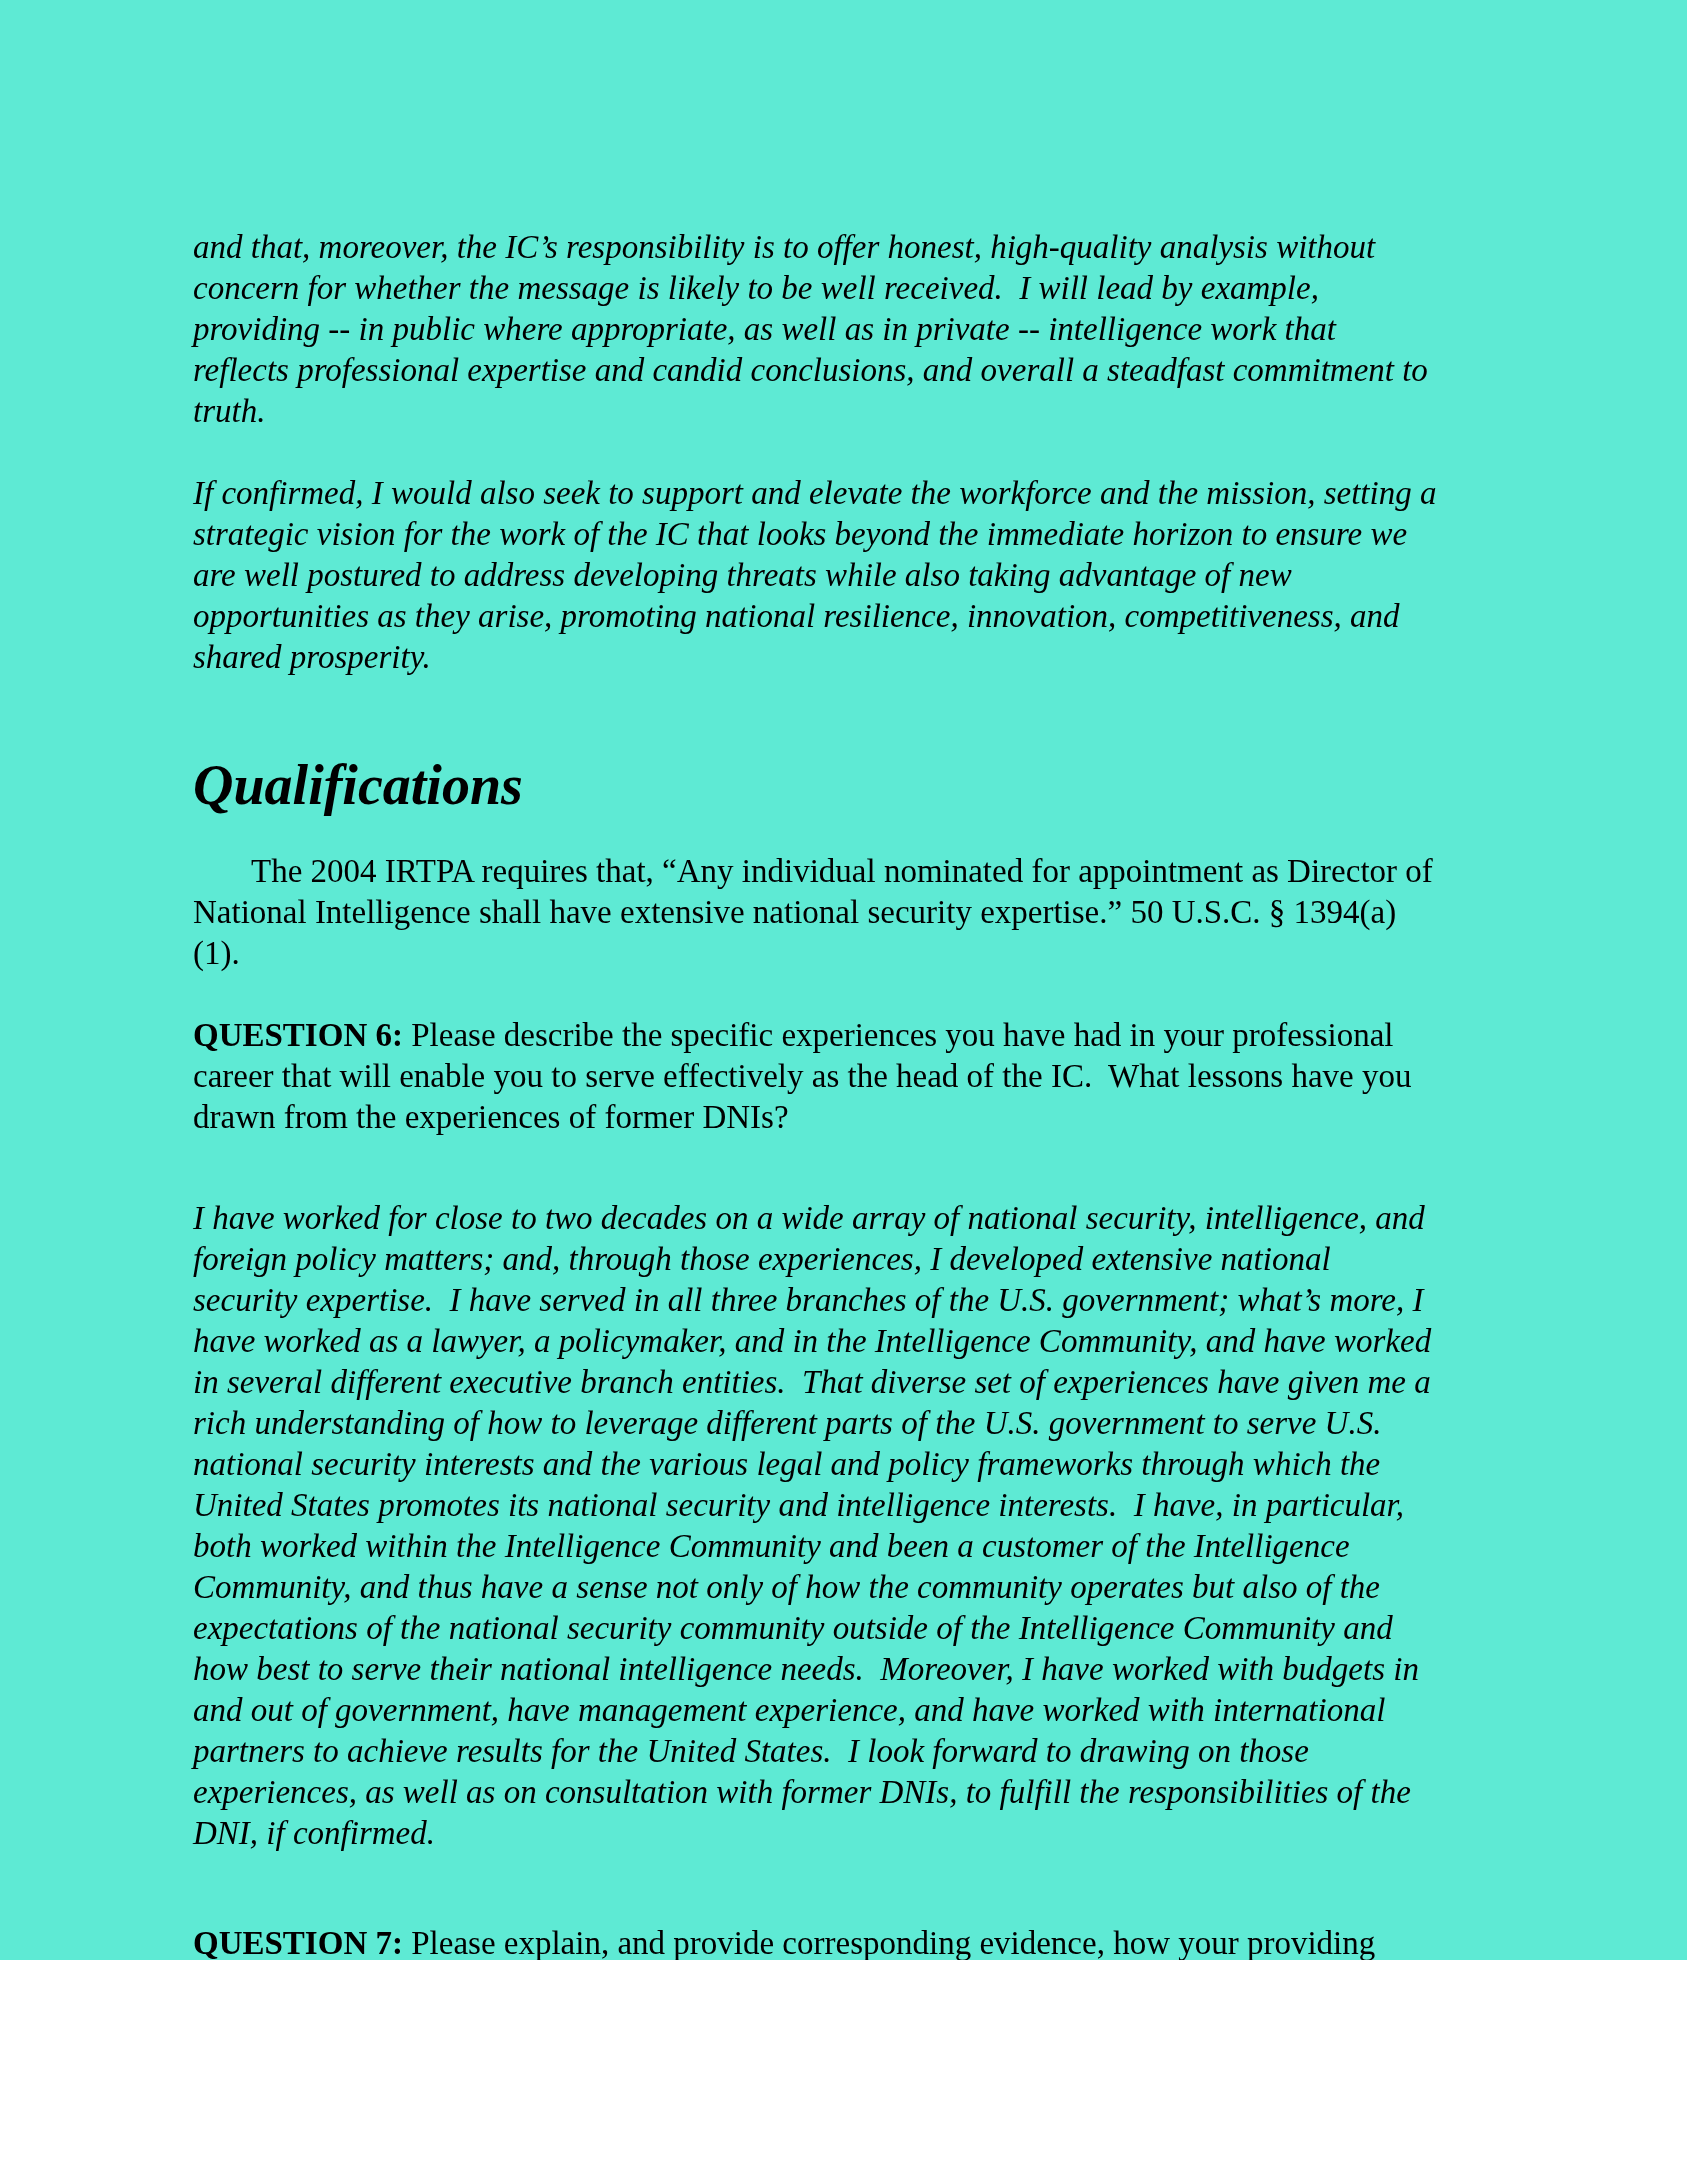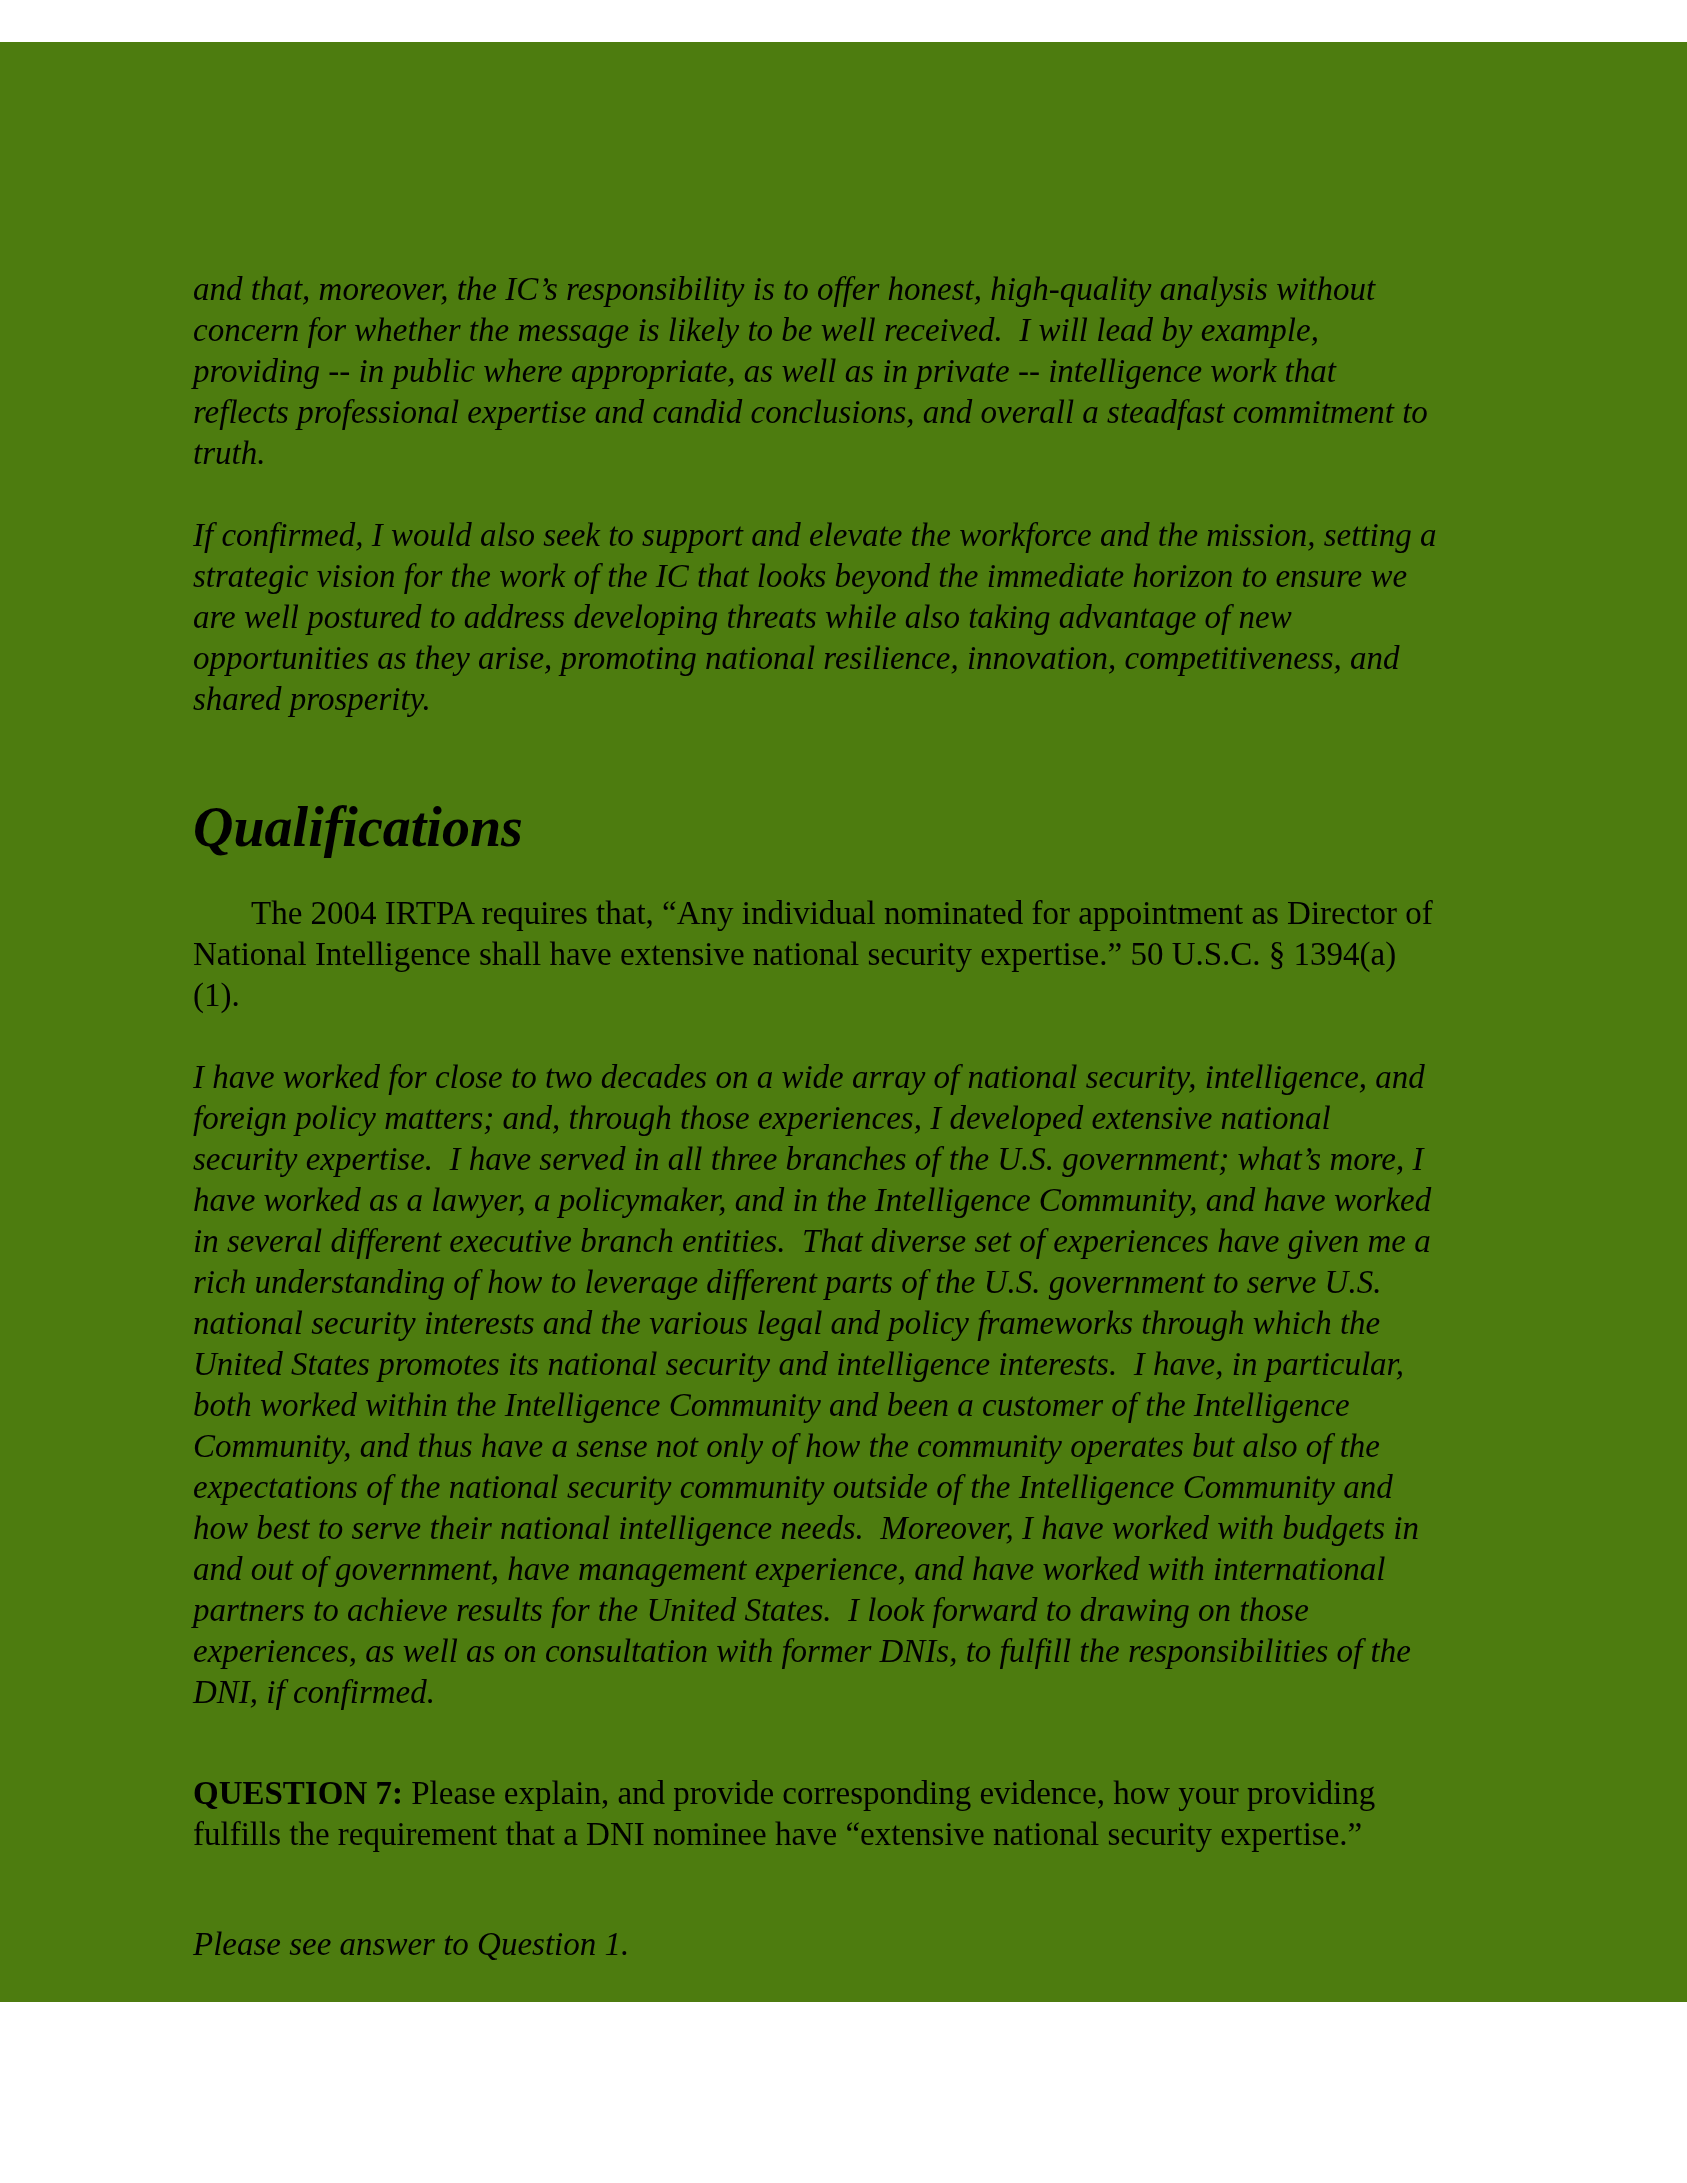--- a/index.html
+++ b/index.html
@@ -4,25 +4,24 @@
 <style>
   html, body {
     margin: 0;
     padding: 0;
     background: #ffffff;
   }
   .page {
     position: relative;
     width: 1687px;
     height: 1960px;
-    background: #4d7c0f;
+    background: #5eead4;
     color: #000000;
     font-family: "Liberation Serif", "DejaVu Serif", serif;
     overflow: hidden;
-    margin-top: 42px;
   }
   .content {
     position: absolute;
     left: 193px;
     top: 227px;
     width: 1247px;
   }
   .block {
     font-size: 33px;
     line-height: 41px;
@@ -58,19 +57,20 @@
 </style>
 </head>
 <body>
 
 <div class="page">
   <div class="content" id="doc-content">
       <div class="block b-italic">and that, moreover, the IC’s responsibility is to offer honest, high-quality analysis without concern for whether the message is likely to be well received.  I will lead by example, providing -- in public where appropriate, as well as in private -- intelligence work that reflects professional expertise and candid conclusions, and overall a steadfast commitment to truth.</div>
       <div class="block b-italic">If confirmed, I would also seek to support and elevate the workforce and the mission, setting a strategic vision for the work of the IC that looks beyond the immediate horizon to ensure we are well postured to address developing threats while also taking advantage of new opportunities as they arise, promoting national resilience, innovation, competitiveness, and shared prosperity.</div>
       <div class="block b-heading">Qualifications</div>
       <div class="block b-indent">The 2004 IRTPA requires that, “Any individual nominated for appointment as Director of National Intelligence shall have extensive national security expertise.” 50 U.S.C. § 1394(a)(1).</div>
+      <div class="block b-question"><span class="q-label">QUESTION 6:</span><span> Please describe the specific experiences you have had in your professional career that will enable you to serve effectively as the head of the IC.  What lessons have you drawn from the experiences of former DNIs?</span></div>
       <div class="block b-italic">I have worked for close to two decades on a wide array of national security, intelligence, and foreign policy matters; and, through those experiences, I developed extensive national security expertise.  I have served in all three branches of the U.S. government; what’s more, I have worked as a lawyer, a policymaker, and in the Intelligence Community, and have worked in several different executive branch entities.  That diverse set of experiences have given me a rich understanding of how to leverage different parts of the U.S. government to serve U.S. national security interests and the various legal and policy frameworks through which the United States promotes its national security and intelligence interests.  I have, in particular, both worked within the Intelligence Community and been a customer of the Intelligence Community, and thus have a sense not only of how the community operates but also of the expectations of the national security community outside of the Intelligence Community and how best to serve their national intelligence needs.  Moreover, I have worked with budgets in and out of government, have management experience, and have worked with international partners to achieve results for the United States.  I look forward to drawing on those experiences, as well as on consultation with former DNIs, to fulfill the responsibilities of the DNI, if confirmed.</div>
       <div class="block b-question"><span class="q-label">QUESTION 7:</span><span> Please explain, and provide corresponding evidence, how your providing fulfills the requirement that a DNI nominee have “extensive national security expertise.”</span></div>
       <div class="block b-italic">Please see answer to Question 1.</div>
     </div>
   <div class="footer">8</div>
 </div>
 
 
 </body></html>

